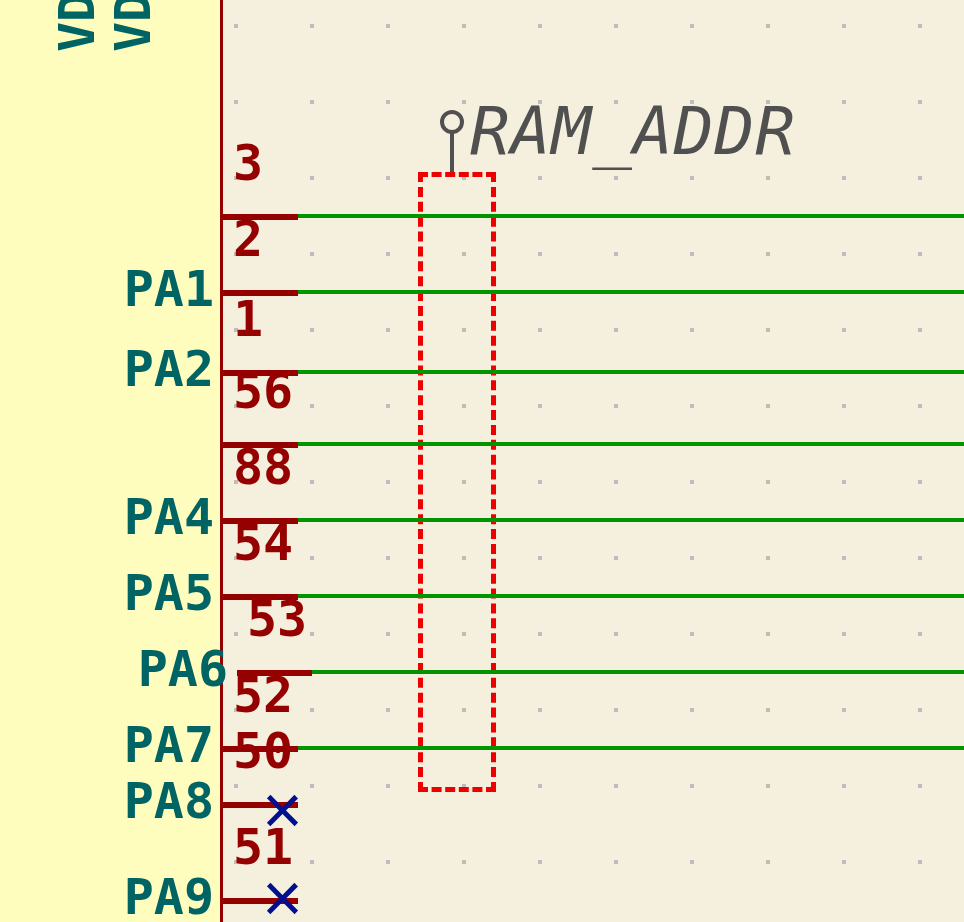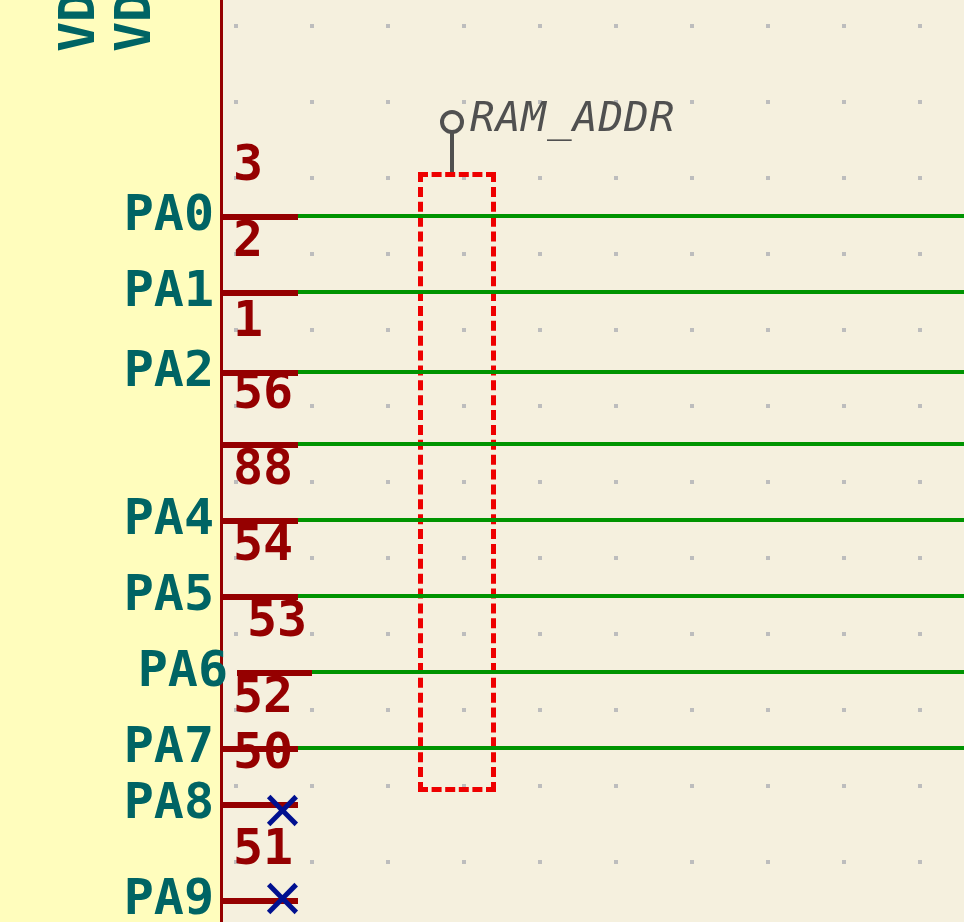--- a/index.html
+++ b/index.html
@@ -110,21 +110,21 @@
     border: 4px solid #505050;
     border-radius: 50%;
     background: #F5F0DE;
     box-sizing: content-box;
   }
   .net-label {
     position: absolute;
     color: #505050;
     font-style: italic;
     font-weight: 500;
-    font-size: 41px;
+    font-size: 66px;
     white-space: nowrap;
     letter-spacing: 1px;
   }
 </style>
 </head>
 <body>
 
 <div class="canvas">
   <div class="dot-grid"></div>
 
@@ -133,21 +133,20 @@
   <div class="vdd-label" style="left:48px; top:52px;">VDDS</div>
   <div class="vdd-label" style="left:104px; top:52px;">VDD</div>
 
   <div class="net-flag-circle" style="left:440px; top:110px;"></div>
   <div class="net-flag-stem" style="left:450px; top:132px; height:40px;"></div>
   <div class="net-label" style="left:470px; top:93px;">RAM_ADDR</div>
 
   <div class="bus-rect" style="left:418px; top:172px; width:78px; height:620px; border-style:dashed;"></div>
 
   <div class="pin-row" style="top:156px;">
-    <div class="pin-name">PA0</div>
     <div class="pin-number">3</div>
     <div class="pin-line"></div>
     <div class="wire"></div>
   </div>
 
   <div class="pin-row" style="top:232px;">
     <div class="pin-name">PA1</div>
     <div class="pin-number">2</div>
     <div class="pin-line"></div>
     <div class="wire"></div>

